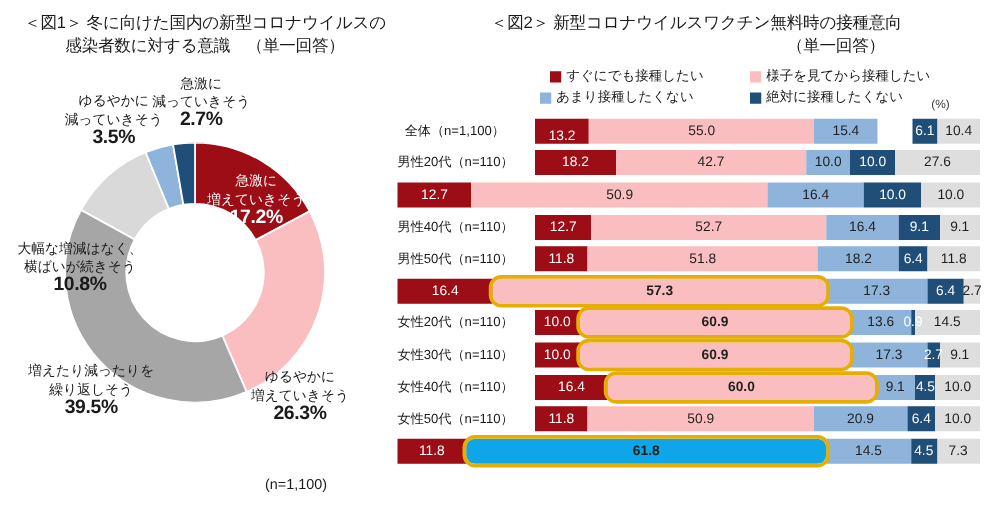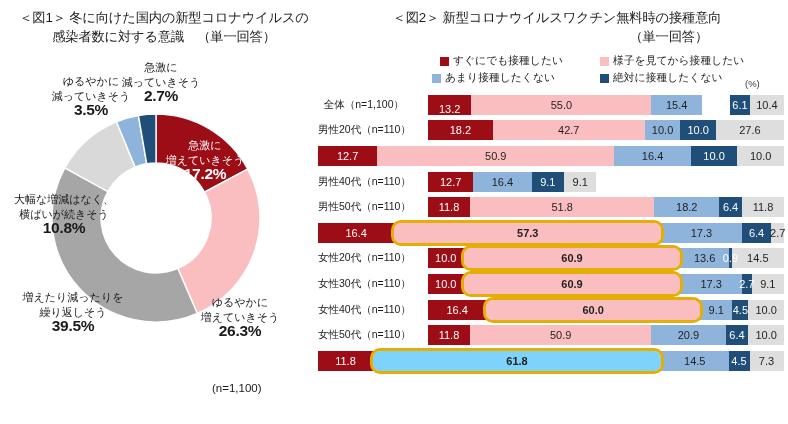--- a/index.html
+++ b/index.html
@@ -190,20 +190,23 @@
           <span>10.0</span>
         </div>
       </div>
     </div>
     <div class="row">
       <div class="rlabel">男性40代（n=110）</div>
       <div class="rbar">
         <div class="seg s0" style="background: rgb(156, 13, 22); width: 12.7%;">
           <span>12.7</span>
         </div>
+        <div class="seg s1" style="background: rgb(251, 190, 192); width: 52.7%;">
+          <span>52.7</span>
+        </div>
         <div class="seg s2" style="background: rgb(143, 180, 220); width: 16.4%;">
           <span>16.4</span>
         </div>
         <div class="seg s3" style="background: rgb(31, 78, 121); width: 9.1%;">
           <span>9.1</span>
         </div>
         <div class="seg s4" style="background: rgb(222, 222, 222); width: 9.1%;">
           <span>9.1</span>
         </div>
       </div>
@@ -325,21 +328,21 @@
         <div class="seg s4" style="background: rgb(222, 222, 222); width: 10%;">
           <span>10.0</span>
         </div>
       </div>
     </div>
     <div class="row">
       <div class="rbar">
         <div class="seg s0" style="background: rgb(156, 13, 22); width: 11.8%;">
           <span>11.8</span>
         </div>
-        <div class="seg s1 hl" style="background: #7dd3fc; width: 61.8%;">
+        <div class="seg s1 hl" style="background: #0ea5e9; width: 61.8%;">
           <span>61.8</span>
         </div>
         <div class="seg s2" style="background: rgb(143, 180, 220); width: 14.5%;">
           <span>14.5</span>
         </div>
         <div class="seg s3" style="background: rgb(31, 78, 121); width: 4.5%;">
           <span>4.5</span>
         </div>
         <div class="seg s4" style="background: rgb(222, 222, 222); width: 7.3%;">
           <span>7.3</span>

